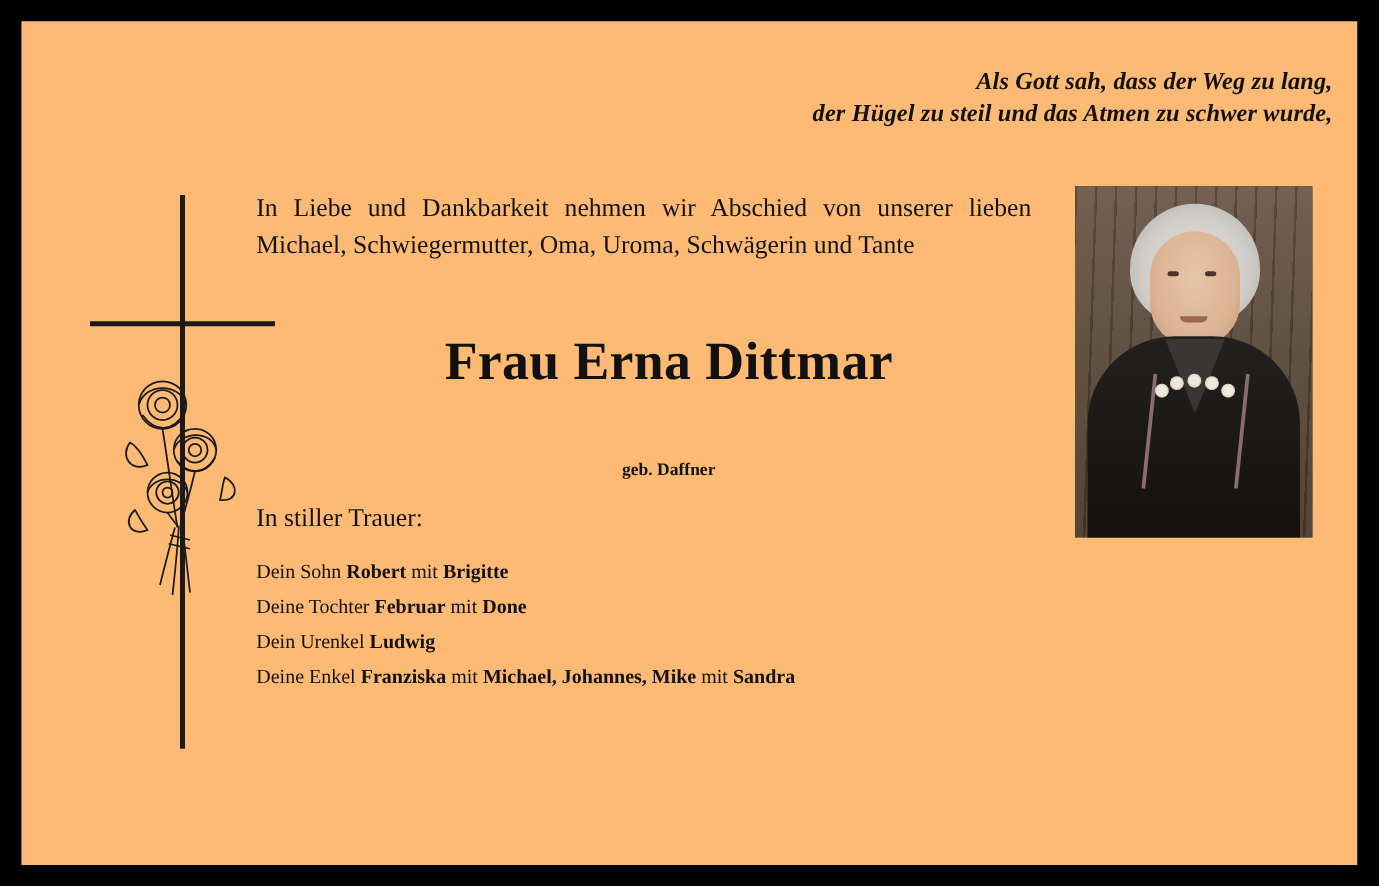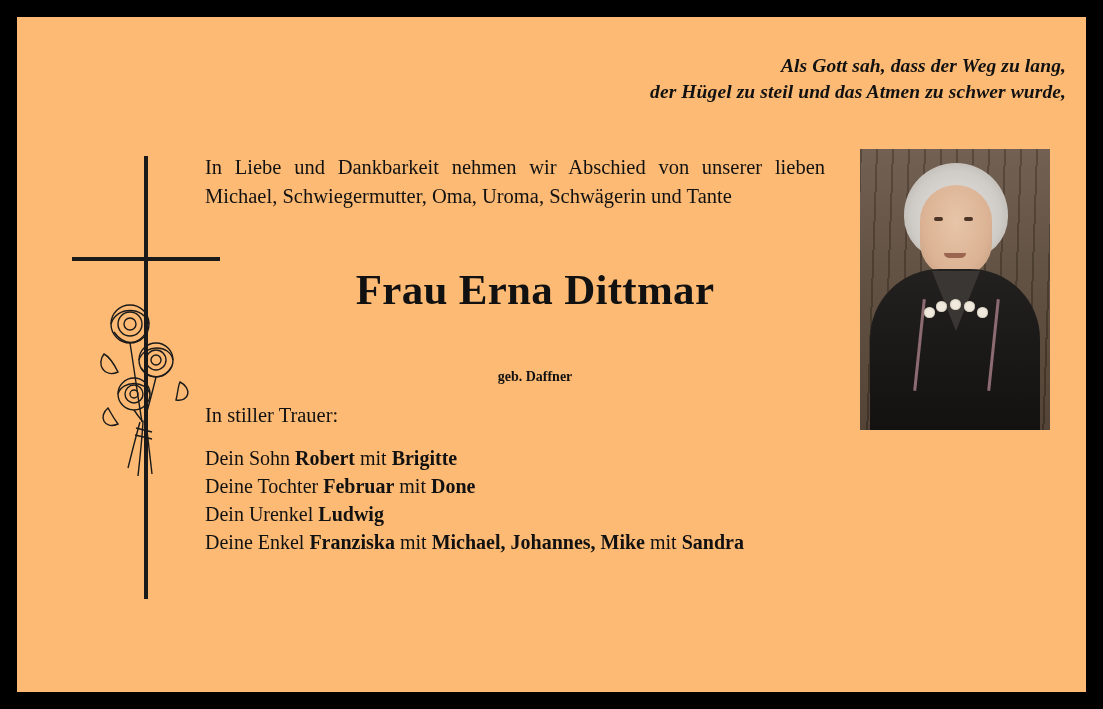--- a/index.html
+++ b/index.html
@@ -125,21 +125,21 @@
     left: 188px;
     top: 391px;
     font-size: 20.5px;
     text-align: center;
   }
   .family {
     position: absolute;
     left: 188px;
     top: 431px;
     width: 800px;
-    font-size: 20px;
+    font-size: 16px;
     line-height: 28px;
   }
   .closing {
     position: absolute;
     left: 86px;
     top: 588px;
     width: 930px;
     font-size: 20.5px;
     line-height: 28px;
   }

